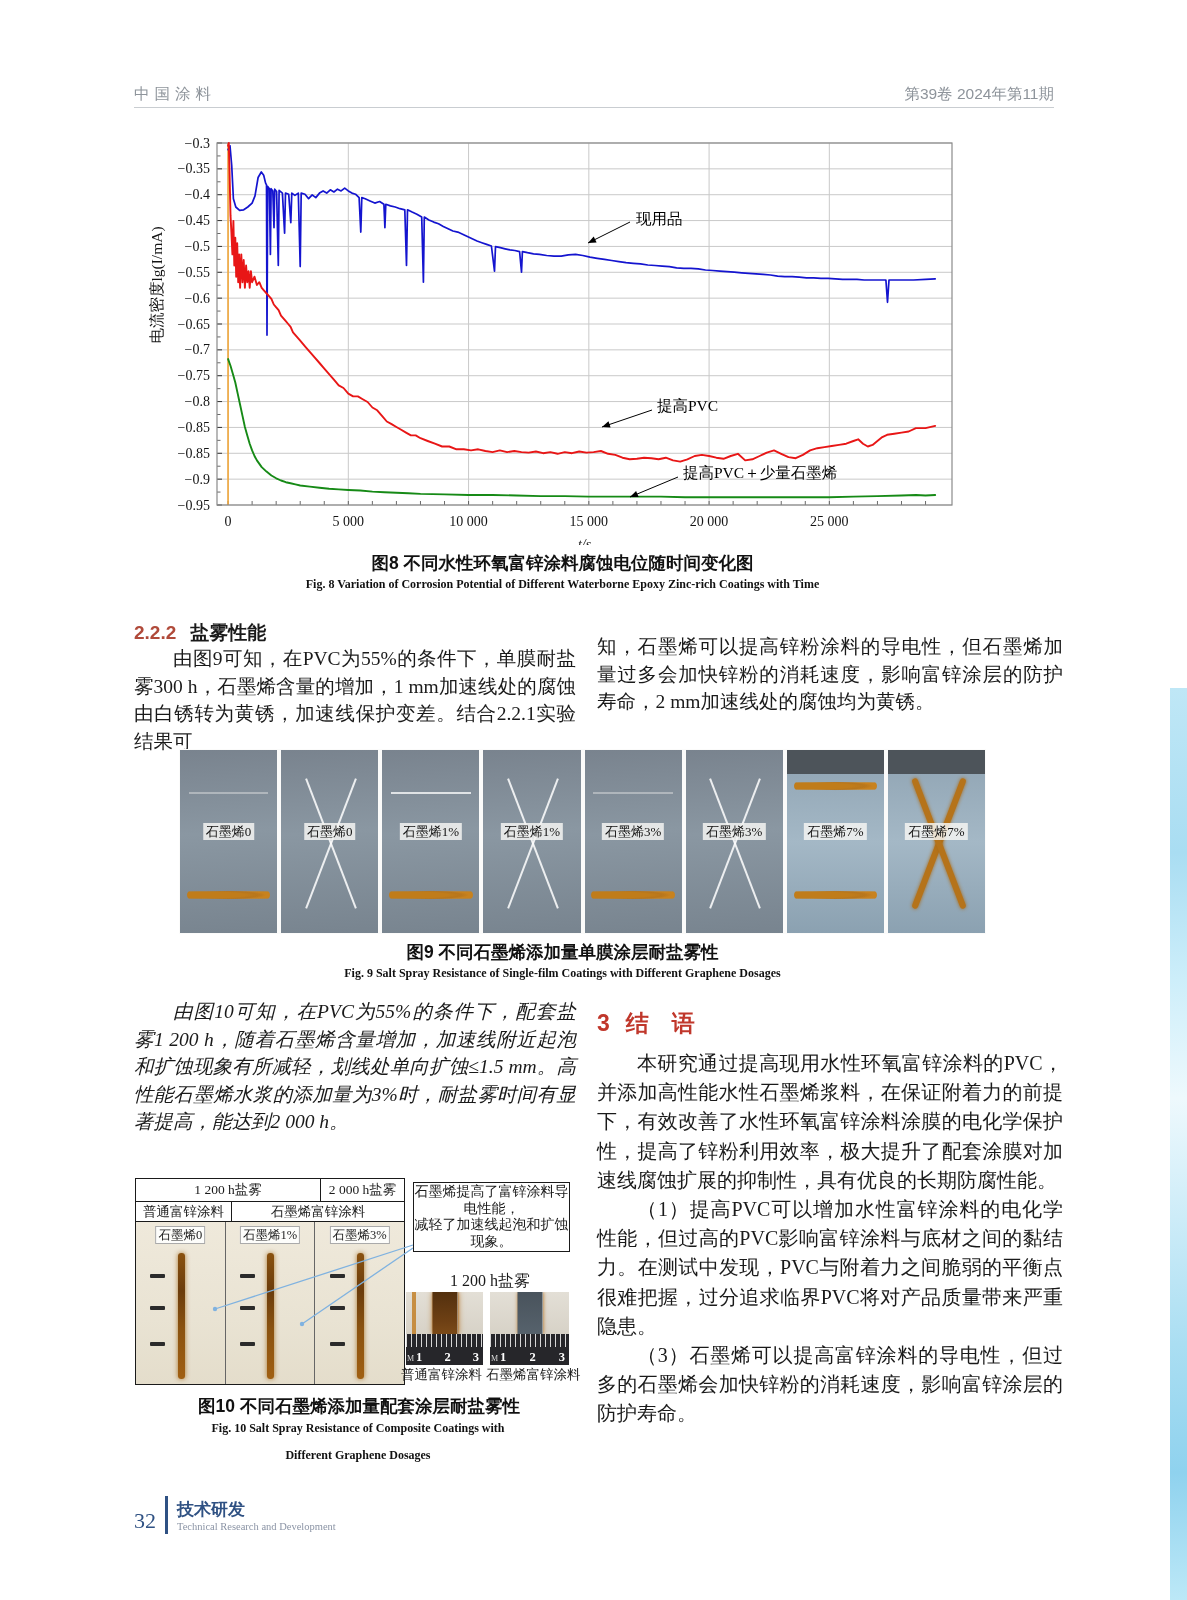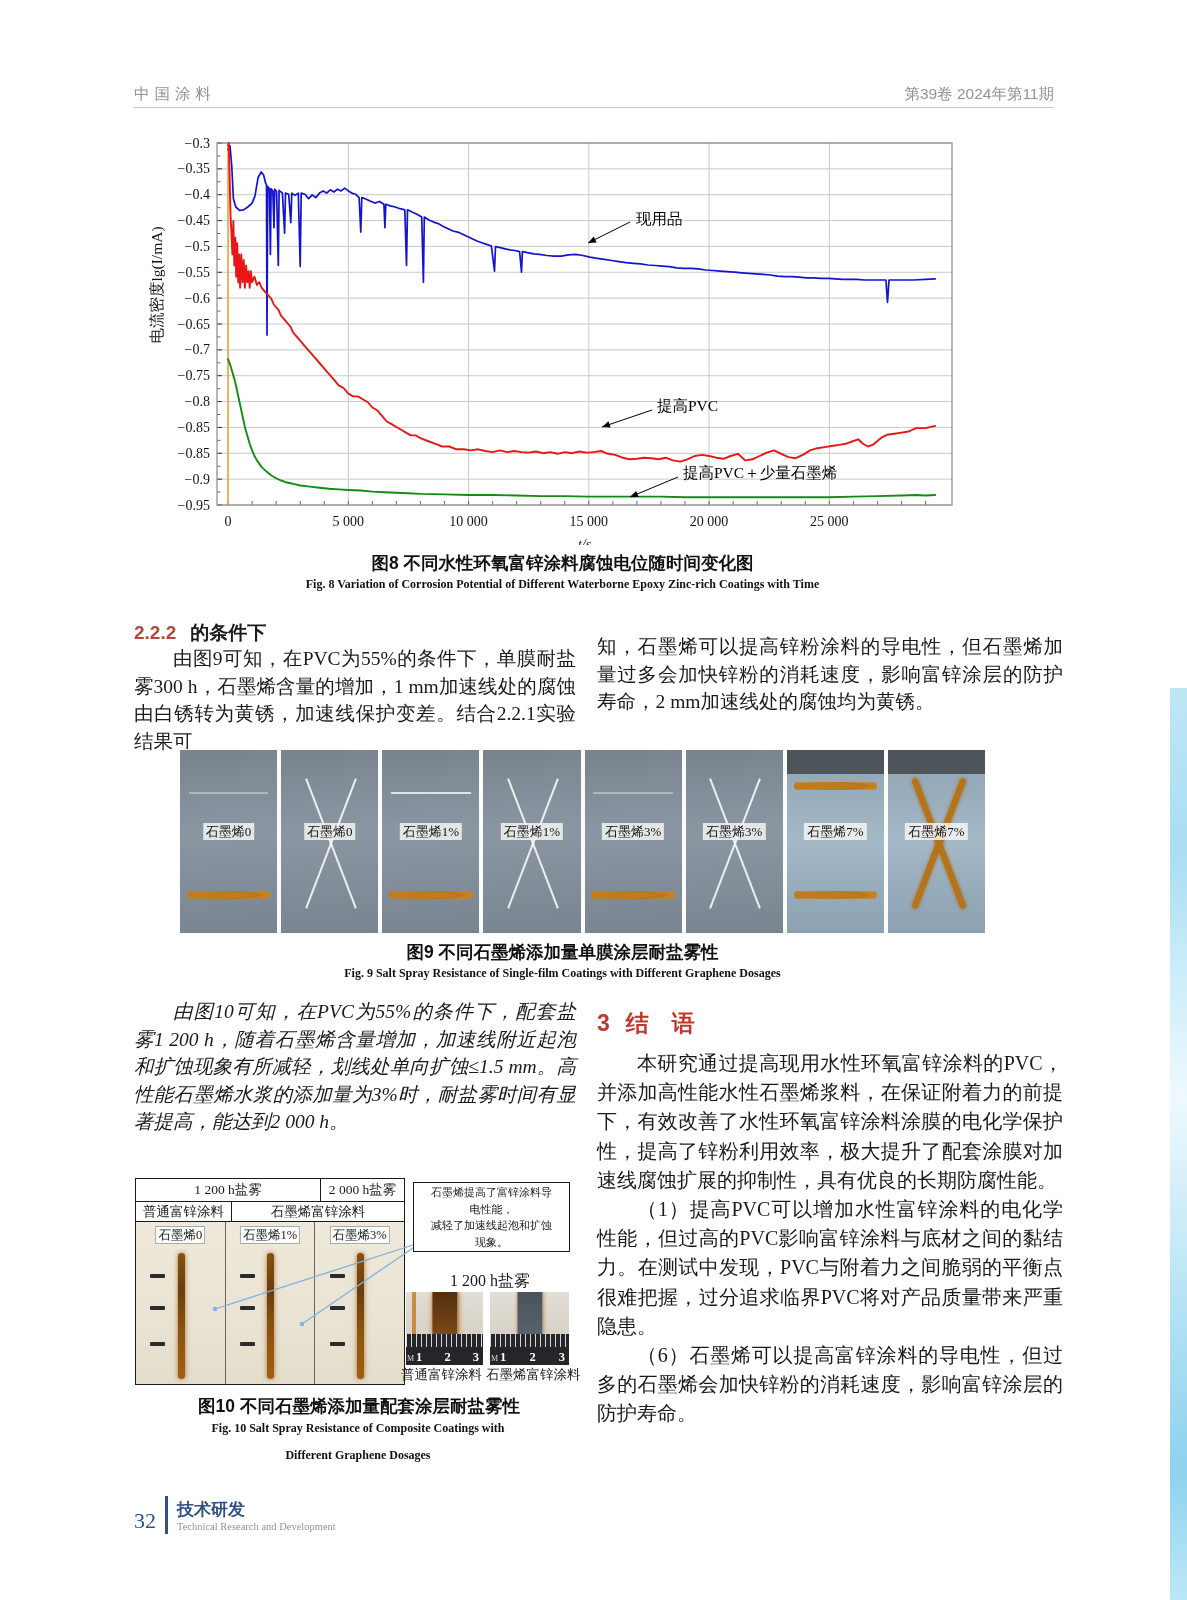--- a/index.html
+++ b/index.html
@@ -81,21 +81,21 @@
              background:#fdfdfb;border:1px solid #aaa;font-size:12.5px;line-height:16px;
              padding:0 2px;white-space:nowrap;}
   .f10-streak{position:absolute;top:19%;bottom:3%;left:47%;width:7px;border-radius:3px;
       background:linear-gradient(180deg,#8a5210,#6b3c0c 30%,#8a5210 60%,#a05f12);
       box-shadow:0 0 5px rgba(160,100,20,0.85);}
   .f10-tick{position:absolute;width:15px;height:4px;background:#2b2b2b;left:16%;border-radius:1px;}
   .t1{top:32%;} .t2{top:52%;} .t3{top:74%;}
   #f10-lines{left:135px;top:1178px;width:440px;height:210px;pointer-events:none;}
   #f10-callout{left:413px;top:1182px;width:157px;height:70px;border:1.5px solid #1a1a1a;
       box-sizing:border-box;display:flex;flex-direction:column;justify-content:center;
-      text-align:center;font-size:11px;line-height:16.5px;background:#fff;}
+      text-align:center;font-size:14px;line-height:16.5px;background:#fff;}
   #f10-cutitle{left:450px;top:1271px;width:130px;font-size:16px;}
   .cu{width:77px;height:73px;overflow:hidden;}
   #cu1{left:406px;top:1292px;}
   #cu2{left:490px;top:1292px;width:79px;}
   .cu-top{height:42px;position:relative;background:linear-gradient(180deg,#e3dfd6,#d7d2c7);overflow:hidden;}
   .cu-patch{position:absolute;top:0;bottom:0;left:50%;transform:translateX(-50%);width:25px;}
   #cu1 .cu-patch{background:linear-gradient(180deg,#53300e,#6e4014 70%,#7b4a18);
                  box-shadow:0 0 6px #b06a18,0 0 2px #b06a18;}
   #cu2 .cu-patch{background:linear-gradient(180deg,#49535c,#566era 0,#56626c);}
   #cu2 .cu-patch{background:linear-gradient(180deg,#49535c,#56626c);box-shadow:0 0 4px #b06a18;}
@@ -254,21 +254,21 @@
       <line x1="538" y1="342" x2="490" y2="362" stroke="#000" stroke-width="1"></line>
       <polygon points="490,362 498.7,362.0 496.1,355.9" fill="#000"></polygon>
       <text x="22" y="150" text-anchor="middle" font-size="15.5" fill="#141414" transform="rotate(-90 22 150)">电流密度lg(I/mA)</text>
       <text x="444.5" y="414" text-anchor="middle" font-size="14" font-style="italic" fill="#141414">t/s</text>
     </svg>
 </div>
 <div class="abs capcn" style="left:140px;top:551px;width:845px;">图8  不同水性环氧富锌涂料腐蚀电位随时间变化图</div>
 <div class="abs capen" style="left:134px;top:577px;width:857px;">Fig. 8   Variation of Corrosion Potential of Different Waterborne Epoxy Zinc-rich Coatings with Time</div>
 
 <div id="s222" class="abs">
-  <span class="num">2.2.2</span><span>的条件下</span>
+  <span class="num">2.2.2</span><span>盐雾性能</span>
 </div>
 <div id="left-p1" class="abs para ind">由图9可知，在PVC为55%的条件下，单膜耐盐雾300 h，石墨烯含量的增加，1 mm加速线处的腐蚀由白锈转为黄锈，加速线保护变差。结合2.2.1实验结果可</div>
 <div id="right-p1" class="abs para noind">知，石墨烯可以提高锌粉涂料的导电性，但石墨烯加量过多会加快锌粉的消耗速度，影响富锌涂层的防护寿命，2 mm加速线处的腐蚀均为黄锈。</div>
 
 <div id="fig9" class="abs">
   <div class="f9p">
     <div class="f9-hline faint"></div>
     <div class="f9-rustrow"></div>
     <div class="f9-label">石墨烯0</div>
   </div>
@@ -400,21 +400,21 @@
 <div id="cap10cn" class="abs capcn">图10  不同石墨烯添加量配套涂层耐盐雾性</div>
 <div id="cap10en1" class="abs capen">Fig. 10   Salt Spray Resistance of Composite Coatings with</div>
 <div id="cap10en2" class="abs capen">Different Graphene Dosages</div>
 
 <div id="right-col2" class="abs">
   <div class="h3">
     <span class="h3num">3</span><span>结　语</span>
   </div>
   <p class="para ind">本研究通过提高现用水性环氧富锌涂料的PVC，并添加高性能水性石墨烯浆料，在保证附着力的前提下，有效改善了水性环氧富锌涂料涂膜的电化学保护性，提高了锌粉利用效率，极大提升了配套涂膜对加速线腐蚀扩展的抑制性，具有优良的长期防腐性能。</p>
   <p class="para ind">（1）提高PVC可以增加水性富锌涂料的电化学性能，但过高的PVC影响富锌涂料与底材之间的黏结力。在测试中发现，PVC与附着力之间脆弱的平衡点很难把握，过分追求临界PVC将对产品质量带来严重隐患。</p>
-  <p class="para ind">（6）石墨烯可以提高富锌涂料的导电性，但过多的石墨烯会加快锌粉的消耗速度，影响富锌涂层的防护寿命。</p>
+  <p class="para ind">（3）石墨烯可以提高富锌涂料的导电性，但过多的石墨烯会加快锌粉的消耗速度，影响富锌涂层的防护寿命。</p>
 </div>
 
 <div id="footer" class="abs">
   <span class="pg">32</span>
   <span class="bar"></span>
   <span>
     <div class="cn">技术研发</div>
     <div class="en">Technical Research and Development</div>
   </span>
 </div>

